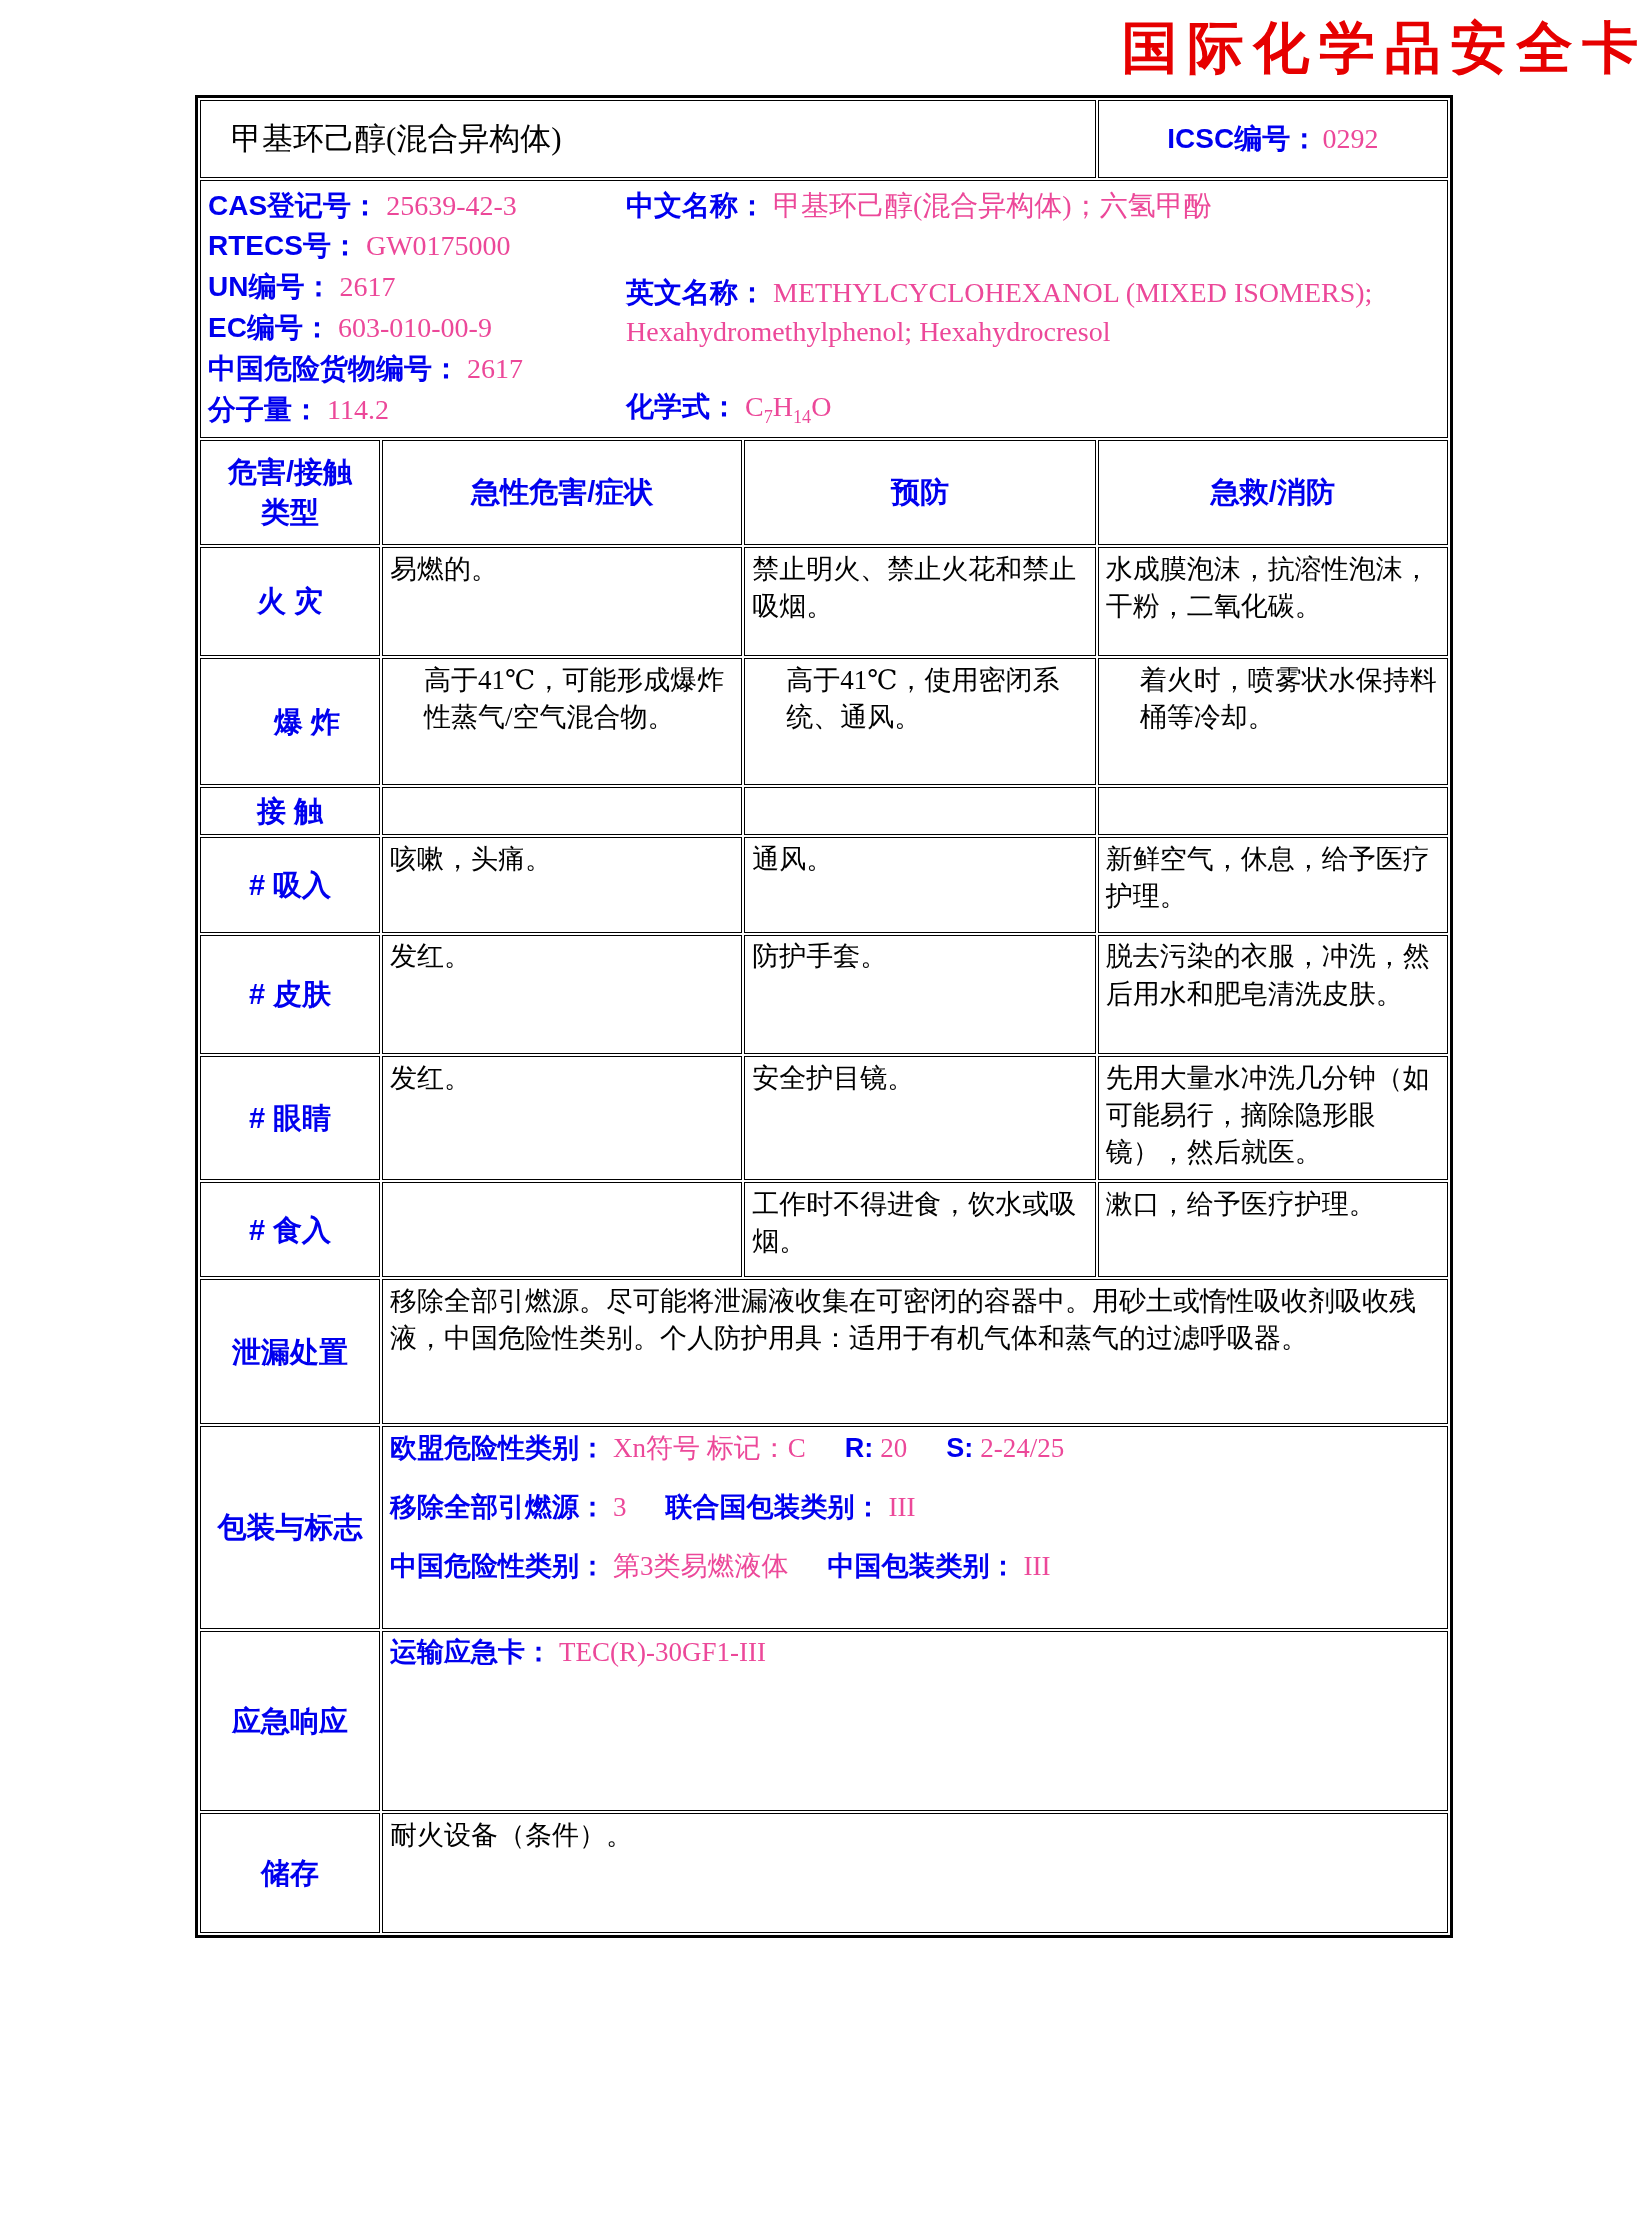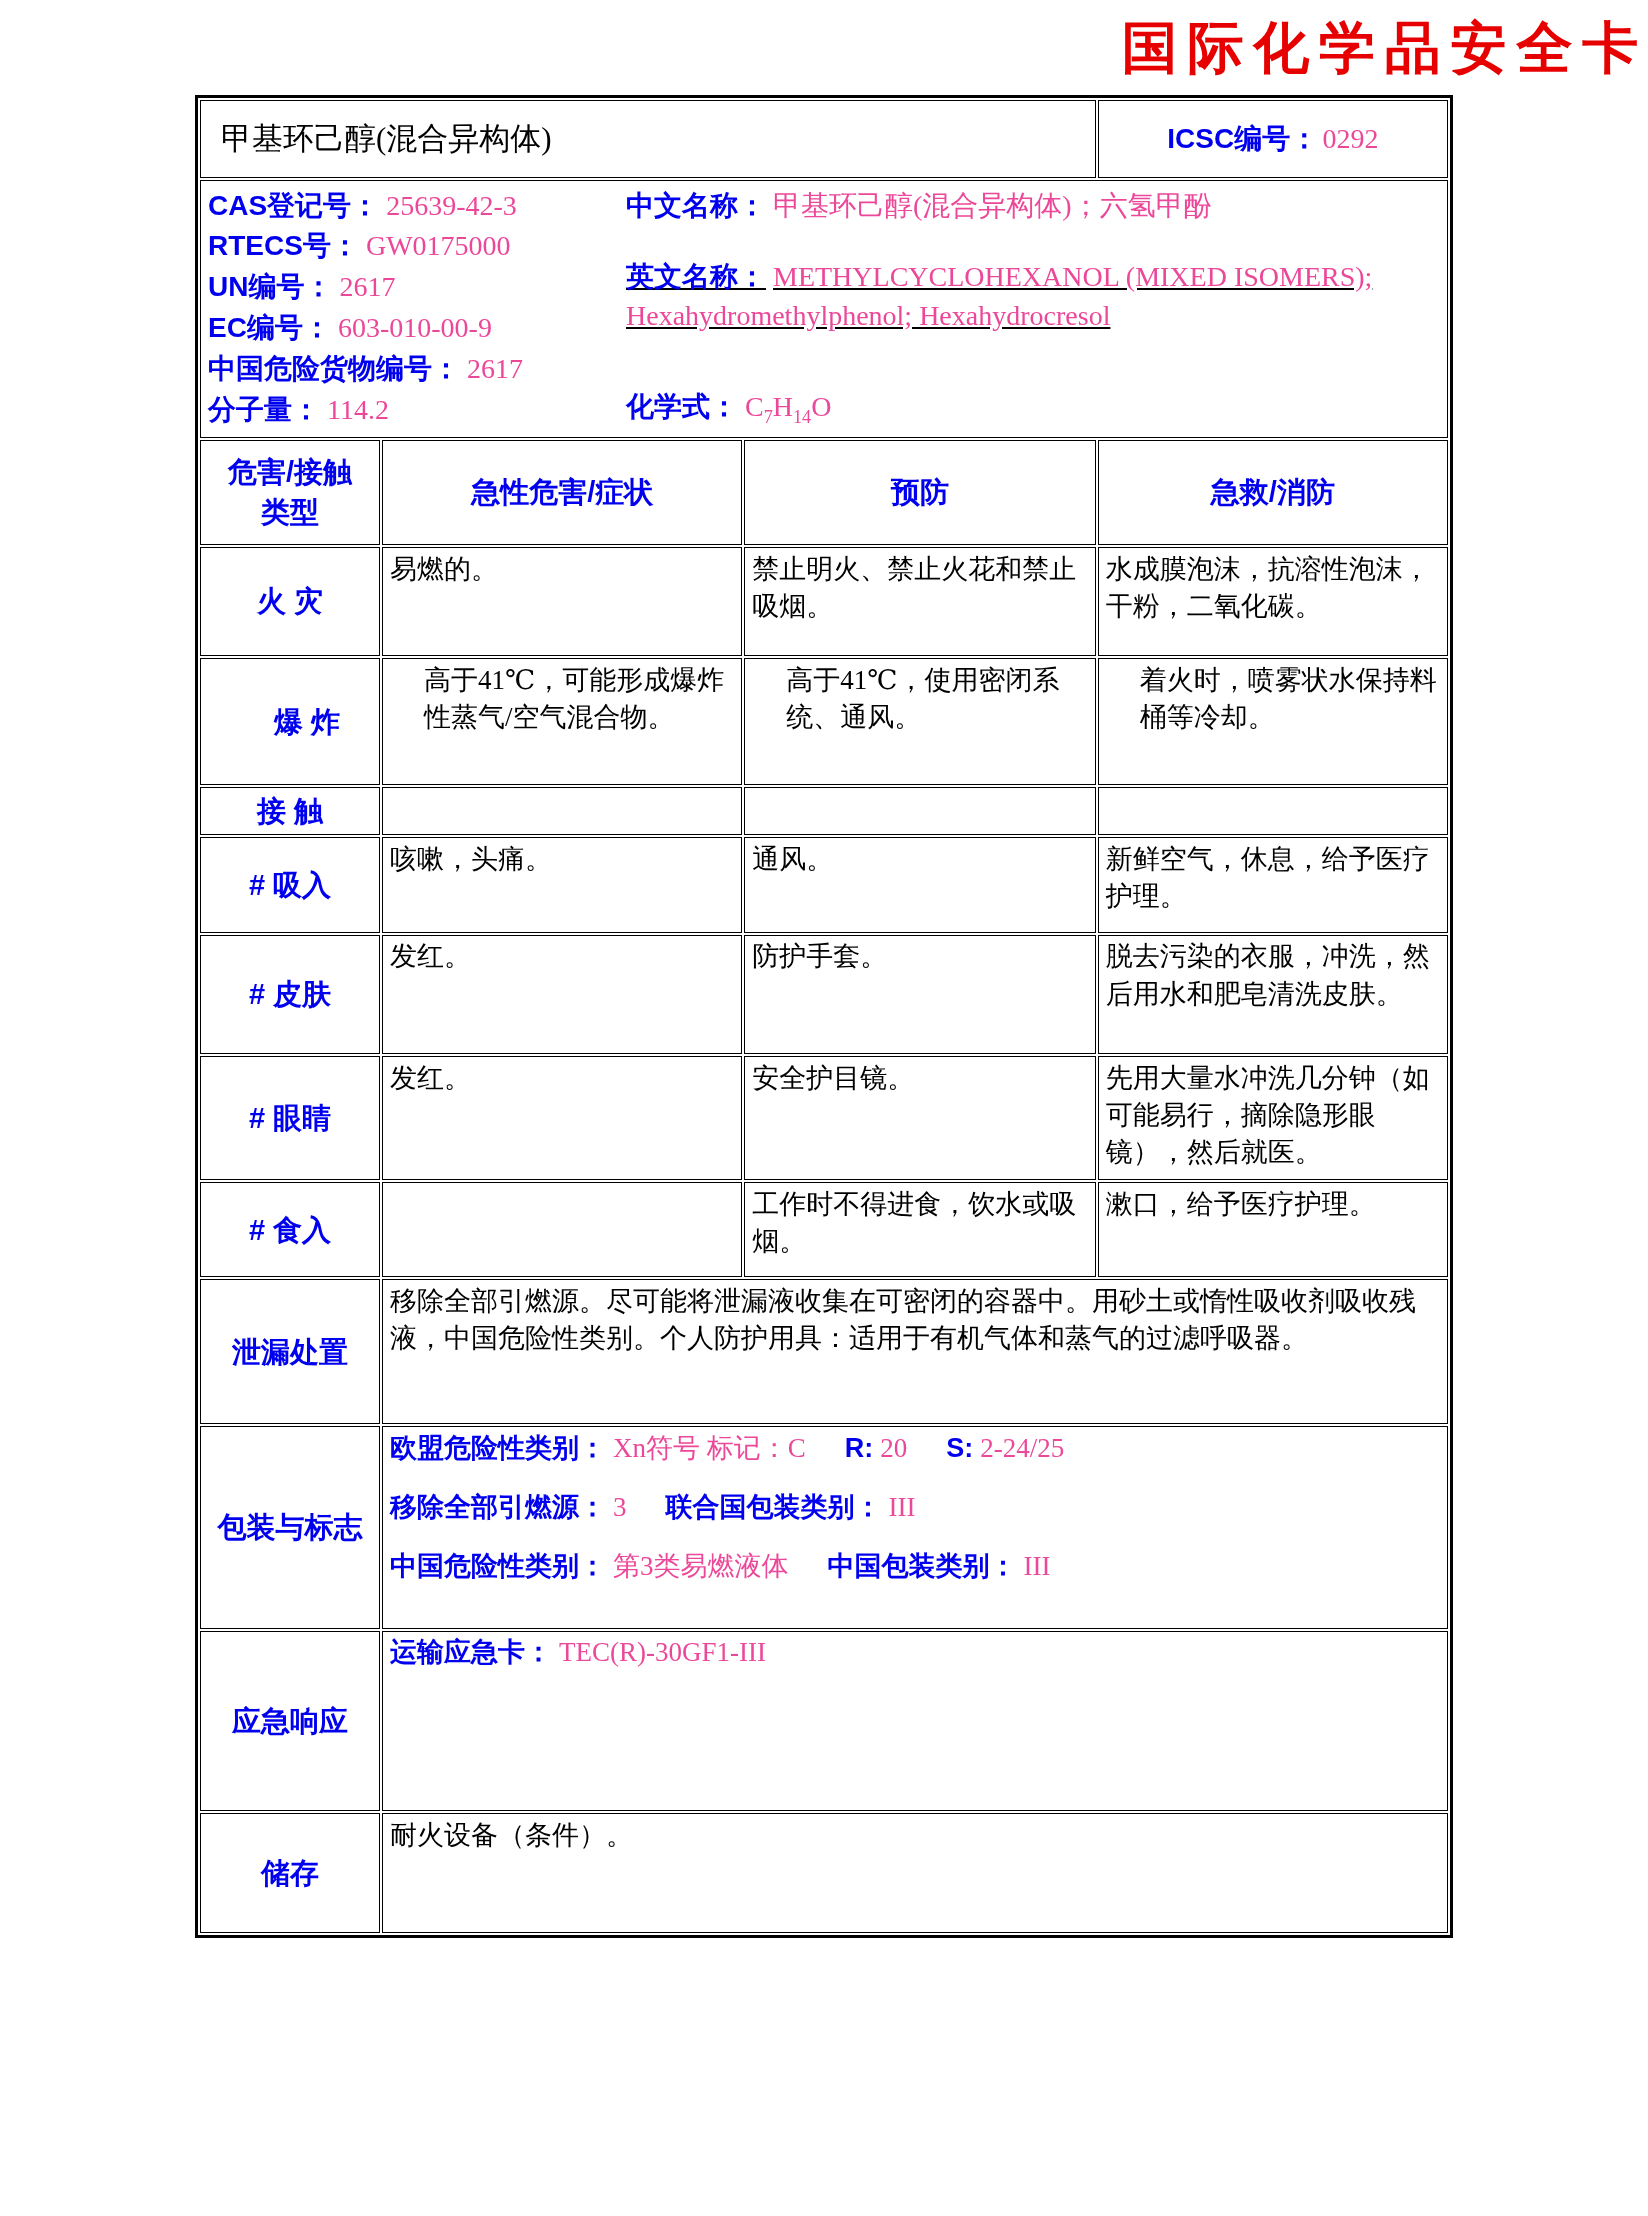--- a/index.html
+++ b/index.html
@@ -26,21 +26,21 @@
     border:1.4px solid #000; background:#fff; padding:2.8px 7px;
     vertical-align:top; font-size:27px; line-height:1.38; color:#000;
     overflow:hidden;
   }
   .lbl{
     color:#0000ee; font-weight:bold;
     font-family:"Liberation Sans","DejaVu Sans",sans-serif;
     margin-right:7px;
   }
   .val{ color:#ec4899; }
-  .name-cell{ font-size:31px; vertical-align:middle; padding-left:20px;margin-left:32px; }
+  .name-cell{ font-size:31px; vertical-align:middle; padding-left:30px;margin-left:32px; }
   .icsc-cell{ vertical-align:middle; text-align:center; font-size:28px; white-space:nowrap; }
   .icsc-cell .lbl{ font-size:28px; margin-right:4.2px; }
 
   .r-header td{ height:70px; }
   .r-ids td{ height:250px; }
   .r-thead td{ height:98px; }
   .r-fire td{ height:101px; }
   .r-explosion td{ height:120px;padding-left:41px; }
   .r-contact td{ height:29px; }
   .r-inhalation td{ height:88px; }
@@ -48,21 +48,21 @@
   .r-eyes td{ height:116px; }
   .r-ingestion td{ height:88px; }
   .r-spill td{ height:137px; }
   .r-packaging td{ height:195px; }
   .r-emergency td{ height:173px; }
   .r-storage td{ height:112px; }
 
   .ids-flex{ display:flex; height:243px; padding-top:2.8px; }
   .ids-left{ width:418px; display:flex; flex-direction:column; justify-content:space-between; }
   .ids-right{ flex:1; display:flex; flex-direction:column; }
-  .ids-right .en{ margin-top:33px;text-decoration:underline; }
+  .ids-right .en{ margin-top:49px; }
   .ids-right .formula{ margin-top:auto; }
   .id-line{ font-size:28px; }
   .id-line .lbl{ font-size:28px; }
   sub{ font-size:0.65em; }
 
   .tc{
     text-align:center; vertical-align:middle;
     color:#0000ee; font-weight:bold; font-size:29px;
     font-family:"Liberation Sans","DejaVu Sans",sans-serif;
     white-space:nowrap;

